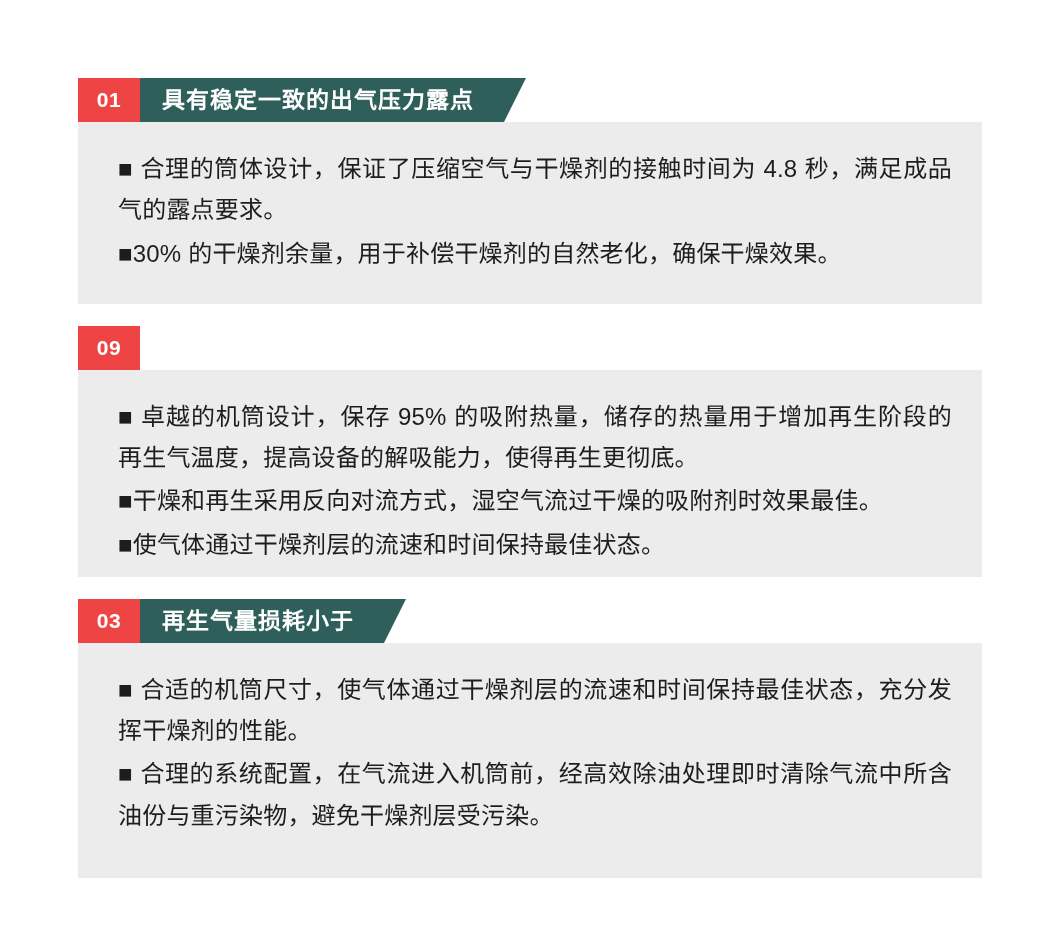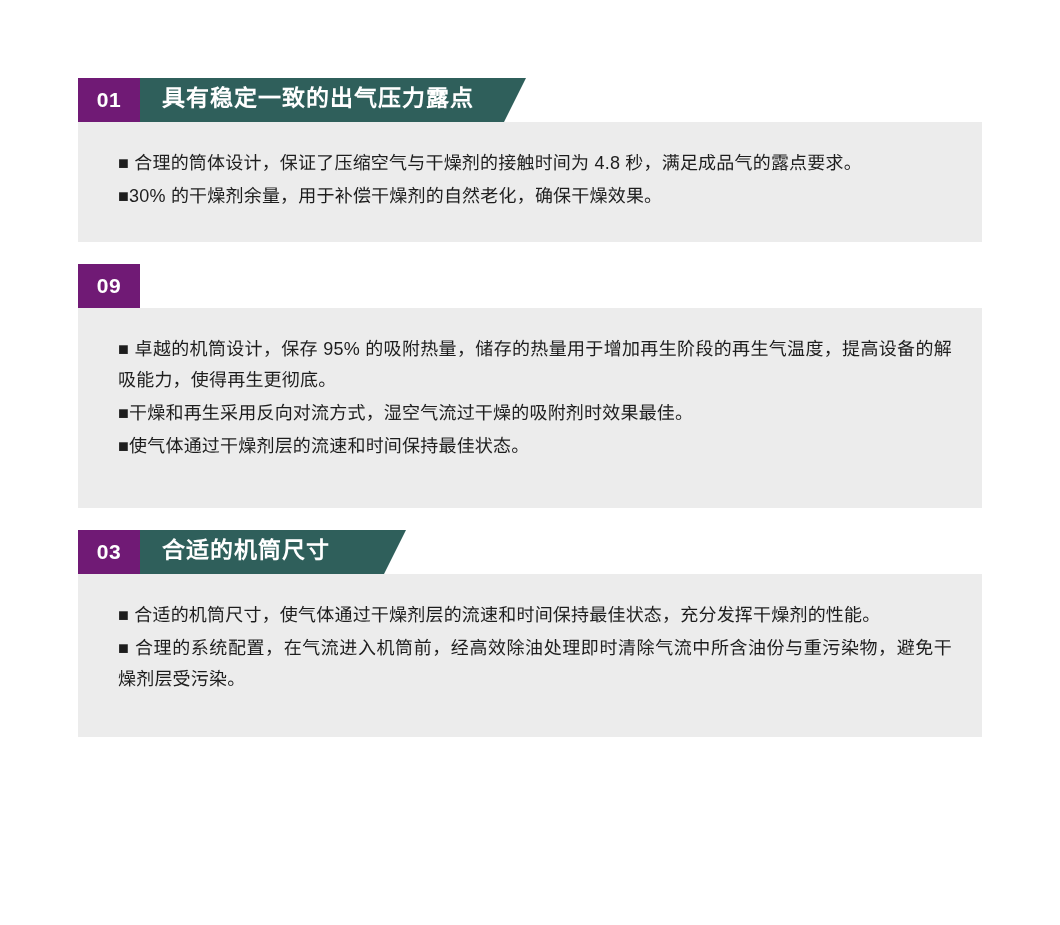--- a/index.html
+++ b/index.html
@@ -32,21 +32,21 @@
   }
   
   .sec-header {
     position: relative;
     height: 44px;
     display: flex;
     align-items: stretch;
     width: 100%;
   }
   .sec-num {
-    background: #701a75;
+    background: #ef4444;
     color: #ffffff;
     font-size: 21px;
     font-weight: bold;
     letter-spacing: 0.5px;
     display: flex;
     align-items: center;
     justify-content: center;
     width: 62px;
     flex: 0 0 62px;
     z-index: 3;
@@ -81,41 +81,40 @@
   .sec-title {
     position: relative;
     z-index: 2;
     color: #ffffff;
     font-size: 23px;
     font-weight: bold;
     padding: 0 30px 0 22px;
     line-height: 44px;
     white-space: nowrap;
     letter-spacing: 1px;
-    font-family: Liberation Mono, monospace;
   }
   
   .sec-body {
     background: #ececec;
     width: 904px;
     box-sizing: border-box;
     padding: 26px 30px 22px 40px;
     margin-top: 0;
   }
   .para {
     color: #1d1d1d;
-    font-size: 18px;
+    font-size: 24px;
     line-height: 1.72;
     letter-spacing: 0.2px;
     margin: 0 0 2px 0;
     text-align: justify;
   }
   
   .sec-1 .sec-body { padding-bottom: 28px; }
-  .sec-2 .sec-body { padding-bottom: 44px; }
+  .sec-2 .sec-body { padding-bottom: 10px; }
   .sec-3 .sec-body { padding-bottom: 40px; }
   .spacer-1 { height: 14px; }
 </style>
 </head>
 <body>
 
 <div class="page">
   <div class="sections">
 
     <div class="section sec-1">
@@ -145,21 +144,21 @@
       </div>
     </div>
 
     <div class="spacer-1"></div>
 
     <div class="section sec-3">
       <div class="sec-header">
         <div class="sec-num">03</div>
         <div class="sec-title-wrap">
           <div class="sec-title-bg" style="width: 244px;"></div>
-          <div class="sec-title">合适的机筒尺寸</div>
+          <div class="sec-title">再生气量损耗小于</div>
         </div>
       </div>
       <div class="sec-body">
         <p class="para">■  合适的机筒尺寸，使气体通过干燥剂层的流速和时间保持最佳状态，充分发挥干燥剂的性能。</p>
         <p class="para">■  合理的系统配置，在气流进入机筒前，经高效除油处理即时清除气流中所含油份与重污染物，避免干燥剂层受污染。</p>
       </div>
     </div>
 
   </div>
 </div>

